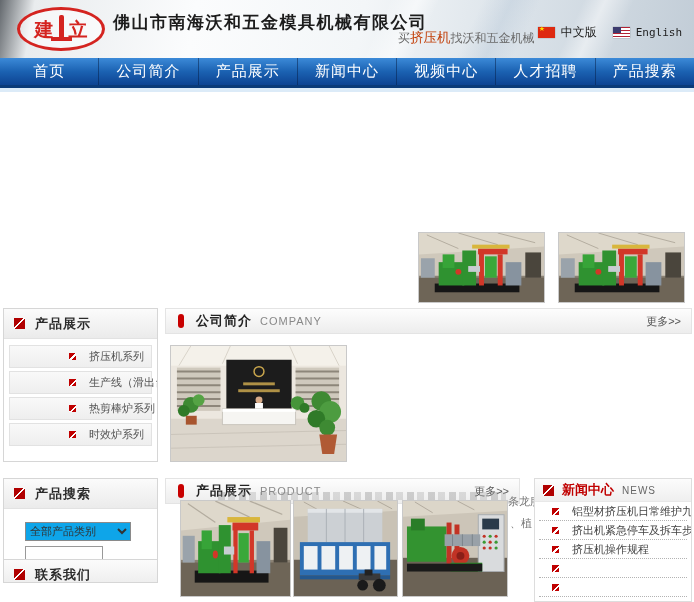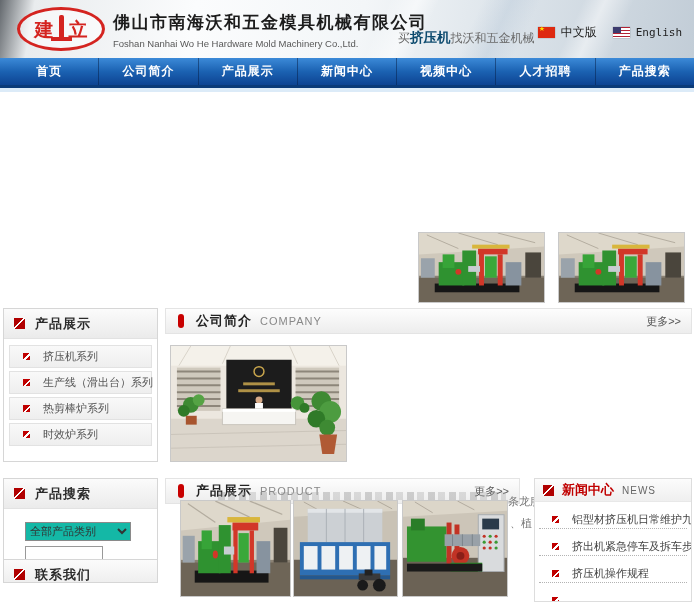--- a/index.html
+++ b/index.html
@@ -16,34 +16,34 @@
   .logo-oval{width:88px;height:44px;border:3px solid #d42420;border-radius:50%;background:rgba(255,255,255,.55);
     display:flex;align-items:center;justify-content:center;gap:2px;box-sizing:border-box;}
   .logo-char{color:#d42420;font-weight:bold;font-size:19px;line-height:1;}
   .ram{width:11px;height:30px;position:relative;}
   .ram-bar{position:absolute;left:3px;top:1px;width:5px;height:22px;background:#d42420;border-radius:2px 2px 0 0;}
   .ram-base{position:absolute;left:-5px;bottom:3px;width:21px;height:4px;background:#d42420;}
   .company-names{position:absolute;left:113px;top:11px;}
   .cn-name{font-size:17px;font-weight:bold;color:#1c1c1c;letter-spacing:1.5px;}
   .en-name{font-size:9.5px;color:#585858;margin-top:4px;}
   .slogan{position:absolute;left:398px;top:29px;font-size:12px;color:#6a6a6a;white-space:nowrap;}
-  .slogan .hl{color:#0c4a6e;font-weight:bold;font-size:13.5px;}
+  .slogan .hl{color:#c2410c;font-weight:normal;font-size:13.5px;}
   .lang{position:absolute;right:12px;top:24px;display:flex;gap:16px;align-items:center;}
   .lang-item{display:flex;gap:6px;align-items:center;font-size:12px;color:#222;cursor:pointer;}
   .flag{width:17px;height:11px;position:relative;box-shadow:0 0 1px rgba(0,0,0,.45);flex:none;}
   .flag-cn{background:#de2910;}
   .flag-cn::after{content:"★";position:absolute;left:1px;top:-2px;color:#ffde00;font-size:7px;line-height:1;}
   .flag-us{background:repeating-linear-gradient(#b22234 0 1.5px,#fff 1.5px 3px);}
   .flag-us::after{content:"";position:absolute;left:0;top:0;width:8px;height:6px;background:#3c3b6e;}
   .lang-en-label{font-family:"DejaVu Sans Mono","Liberation Mono",monospace;font-size:11px;}
   
   .nav{position:absolute;left:0;top:58px;width:694px;height:27px;display:flex;
     background:linear-gradient(#3c8ad8,#1b62b2 50%,#0d4392);border-bottom:3px solid #0a3a78;}
   .nav-item{flex:1;display:flex;align-items:center;justify-content:center;color:#fff;
-    font-size:12px;font-weight:bold;border-left:1px solid rgba(5,30,70,.5);cursor:pointer;letter-spacing:1px;}
+    font-size:15px;font-weight:normal;border-left:1px solid rgba(5,30,70,.5);cursor:pointer;letter-spacing:1px;}
   .nav-item:first-child{border-left:none;}
   .band{position:absolute;left:0;top:88px;width:694px;height:4px;background:#dcebf8;}
   
   .photo{position:absolute;border:1px solid #c9c9c9;box-sizing:border-box;cursor:pointer;background:#cfc8bb;}
   .photo svg{display:block;width:100%;height:100%;}
   #thumb1{left:418px;top:232px;width:127px;height:71px;}
   #thumb2{left:558px;top:232px;width:127px;height:71px;}
   #company-photo{left:170px;top:345px;width:177px;height:117px;}
   #bp1{left:180px;top:500px;width:111px;height:97px;}
   #bp2{left:293px;top:500px;width:105px;height:97px;}
@@ -53,26 +53,26 @@
   #sbox-products{top:308px;height:154px;}
   #sbox-search{top:478px;height:96px;}
   #sbox-contact{top:559px;height:24px;}
   .sbox-hdr{height:29px;display:flex;align-items:center;gap:10px;padding-left:10px;
     background:linear-gradient(#fbfbfb,#ebebeb);border-bottom:1px solid #e2e2e2;}
   .sq-icon{width:11px;height:11px;flex:none;
     background:linear-gradient(135deg,#b00000 42%,#fff 42%,#fff 54%,#b00000 54%);}
   .sbox-title{font-size:13px;font-weight:bold;color:#2b2b2b;letter-spacing:1px;}
   .menu{padding:6px 5px 0 5px;}
   .menu-item{height:21px;margin-bottom:3px;background:linear-gradient(#f9f9f9,#eee);
-    border:1px solid #e2e2e2;display:flex;align-items:center;cursor:pointer;}
+    border:1px solid #e2e2e2;display:flex;align-items:center;cursor:pointer;padding-left:46px;}
   .mini-icon{width:7px;height:7px;flex:none;margin-left:13px;
     background:linear-gradient(135deg,#c00000 50%,#fff 50%,#fff 66%,#c00000 66%);}
   .menu-label{font-size:11px;color:#555;margin-left:13px;white-space:nowrap;}
   .search-body{padding:12px 0 0 21px;}
-  .cat-select{width:106px;height:19px;font-size:11px;color:#333;border:1px solid #8a8a8a;background:#14b8a6;}
+  .cat-select{width:106px;height:19px;font-size:11px;color:#333;border:1px solid #8a8a8a;background:#0ea5e9;}
   .kw-input{display:block;margin-top:5px;width:72px;height:15px;border:1px solid #999;font-size:11px;}
   .go-btn{margin-top:7px;width:38px;height:19px;font-size:11px;color:#555;
     background:linear-gradient(#fdfdfd,#e6e6e6);border:1px solid #b5b5b5;cursor:pointer;}
   
   .sec-hdr{position:absolute;height:26px;box-sizing:border-box;border:1px solid #e4e4e4;
     background:linear-gradient(#fdfdfd,#ededed);display:flex;align-items:center;}
   #company-hdr{left:165px;top:308px;width:527px;}
   #product-hdr{left:165px;top:478px;width:355px;}
   .bar-icon{width:6px;height:14px;background:#c80000;border-radius:3px;margin:0 12px;flex:none;}
   .sec-cn{font-size:13px;font-weight:bold;color:#222;letter-spacing:1px;}
@@ -85,42 +85,41 @@
   #frag1{left:508px;top:494px;}
   #frag2{left:510px;top:516px;}
   
   #news-box{position:absolute;left:534px;top:478px;width:158px;height:124px;border:1px solid #ddd;
     box-sizing:border-box;background:#fff;overflow:hidden;}
   .news-hdr{height:22px;display:flex;align-items:center;gap:8px;padding-left:8px;
     background:linear-gradient(#fcfcfc,#efefef);border-bottom:1px solid #e8e8e8;}
   .news-title{font-size:13px;font-weight:bold;color:#c00000;}
   .news-en{font-size:10px;color:#666;letter-spacing:1px;}
   .news-item{height:18px;display:flex;align-items:center;border-bottom:1px dotted #b3b3b3;
-    margin:8px 4px;cursor:pointer;}
+    margin:0 4px;cursor:pointer;}
   .news-label{font-size:11px;color:#444;margin-left:13px;white-space:nowrap;}
 </style>
 </head>
 <body>
 
 <div class="header">
   <div class="streaks"></div>
 </div>
 <div class="logo">
   <div class="logo-oval">
     <span class="logo-char">建</span>
     <span class="ram">
       <span class="ram-bar"></span>
         <span class="ram-base"></span>
     </span>
     <span class="logo-char">立</span>
   </div>
 </div>
 <div class="company-names">
   <div class="cn-name">佛山市南海沃和五金模具机械有限公司</div>
-  <div class="en-name">Foshan Nanhai Wo He Hardware Mold Machinery Co.,Ltd.</div>
 </div>
 <div class="slogan"><span>买</span><span class="hl">挤压机</span><span>找沃和五金机械</span></div>
 <div class="lang">
   <div class="lang-item">
     <span class="flag flag-cn"></span>
     <span>中文版</span>
   </div>
   <div class="lang-item">
     <span class="flag flag-us"></span>
     <span class="lang-en-label">English</span>

